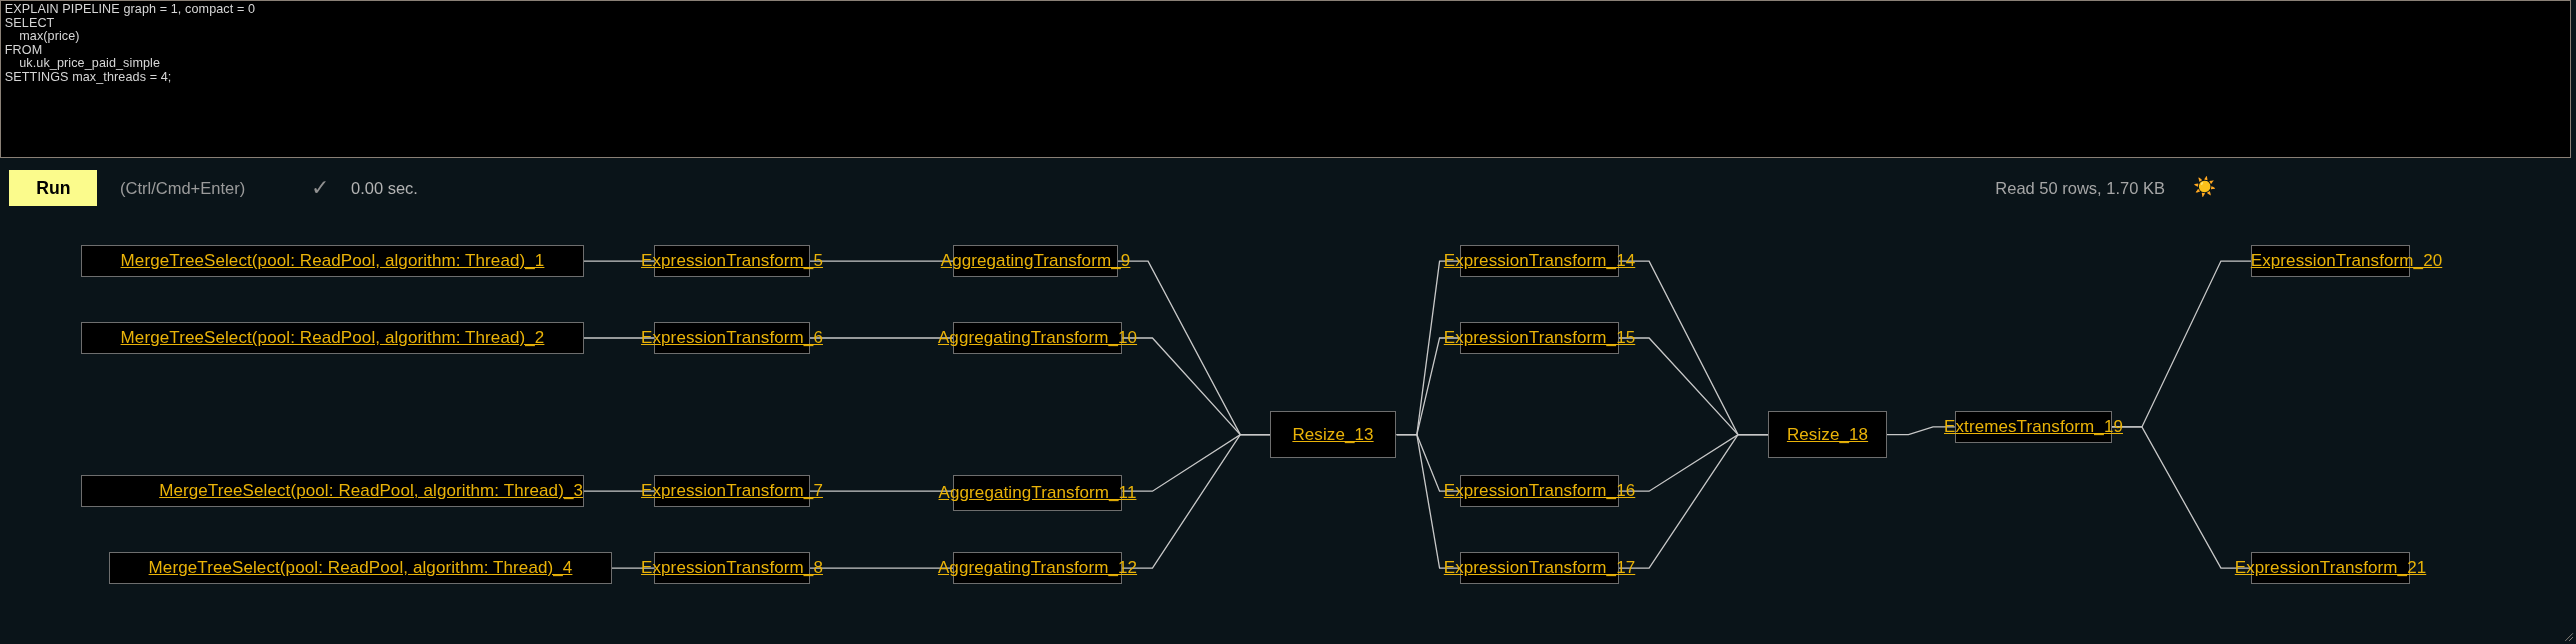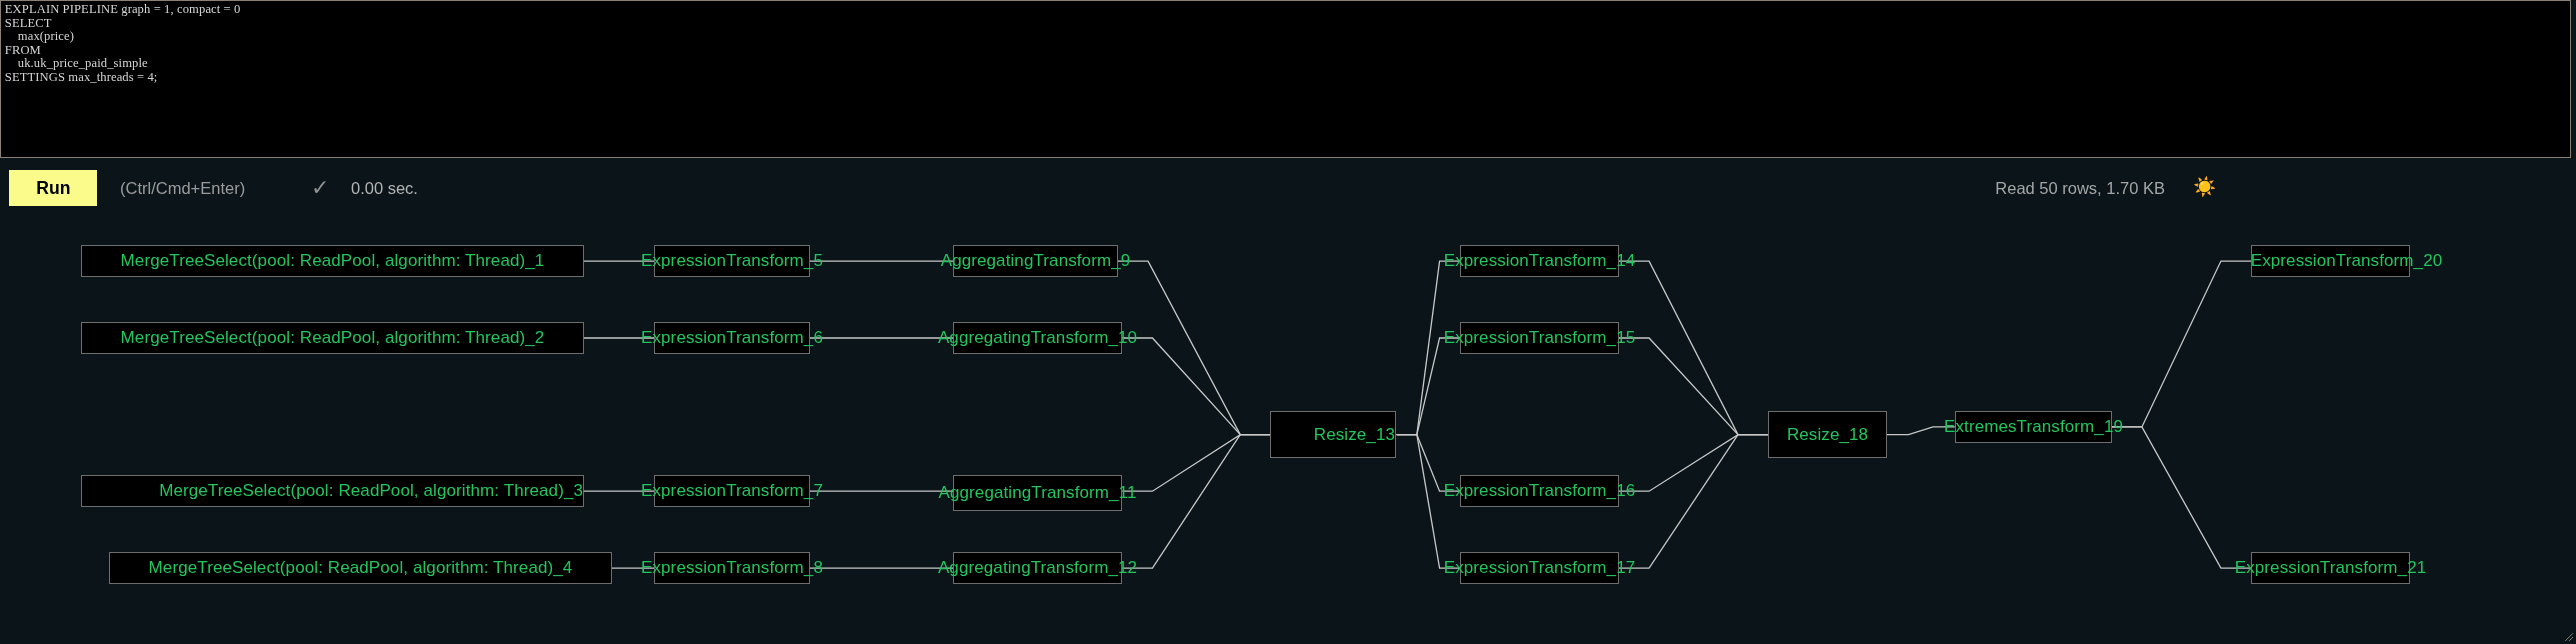--- a/index.html
+++ b/index.html
@@ -20,21 +20,21 @@
   #sql-editor {
     position: absolute;
     left: 0px;
     top: 0px;
     width: 2571px;
     height: 158px;
     background: #000000;
     border: 0.5px solid #8a8076;
     box-sizing: border-box;
     color: #d6d6d6;
-    font-family: Liberation Serif, serif;
+    font-family: Liberation Sans, sans-serif;
     font-size: 12.6px;
     line-height: 13.5px;
     padding: 2.2px 3.3px 2.2px 3.8px;
     white-space: pre;
     overflow: hidden;
     resize: none;
     outline: none;
     letter-spacing: 0.1px;
   }
   #resize-grip {
@@ -127,27 +127,28 @@
     left: 0;
     top: 0;
     width: 2576px;
     height: 435px;
   }
   .gnode {
     position: absolute;
     background: #000000;
     border: 1.1px solid #6e6e6e;
     box-sizing: border-box;
-    color: #22c55e;
+    color: #eab308;
     font-size: 17px;
     display: flex;
     align-items: center;
     justify-content: center;
     white-space: nowrap;
     letter-spacing: 0.1px;
+    text-decoration: underline;
   }
 </style>
 </head>
 <body>
 
 <textarea id="sql-editor" spellcheck="false" placeholder="Enter query..." style="">EXPLAIN PIPELINE graph = 1, compact = 0
 SELECT
     max(price)
 FROM
     uk.uk_price_paid_simple
@@ -223,21 +224,21 @@
       </div>
       <div class="gnode" style="left: 953px; top: 112px; width: 169px; height: 32px;">
         <span>AggregatingTransform_10</span>
       </div>
       <div class="gnode" style="left: 953px; top: 265px; width: 169px; height: 36px;">
         <span>AggregatingTransform_11</span>
       </div>
       <div class="gnode" style="left: 953px; top: 342px; width: 169px; height: 32px;">
         <span>AggregatingTransform_12</span>
       </div>
-      <div class="gnode" style="left: 1270px; top: 201px; width: 126px; height: 47px; justify-content: flex-end;">
+      <div class="gnode" style="left: 1270px; top: 201px; width: 126px; height: 47px;">
         <span>Resize_13</span>
       </div>
       <div class="gnode" style="left: 1460px; top: 35px; width: 159px; height: 32px;">
         <span>ExpressionTransform_14</span>
       </div>
       <div class="gnode" style="left: 1460px; top: 112px; width: 159px; height: 32px;">
         <span>ExpressionTransform_15</span>
       </div>
       <div class="gnode" style="left: 1460px; top: 265px; width: 159px; height: 32px;">
         <span>ExpressionTransform_16</span>

